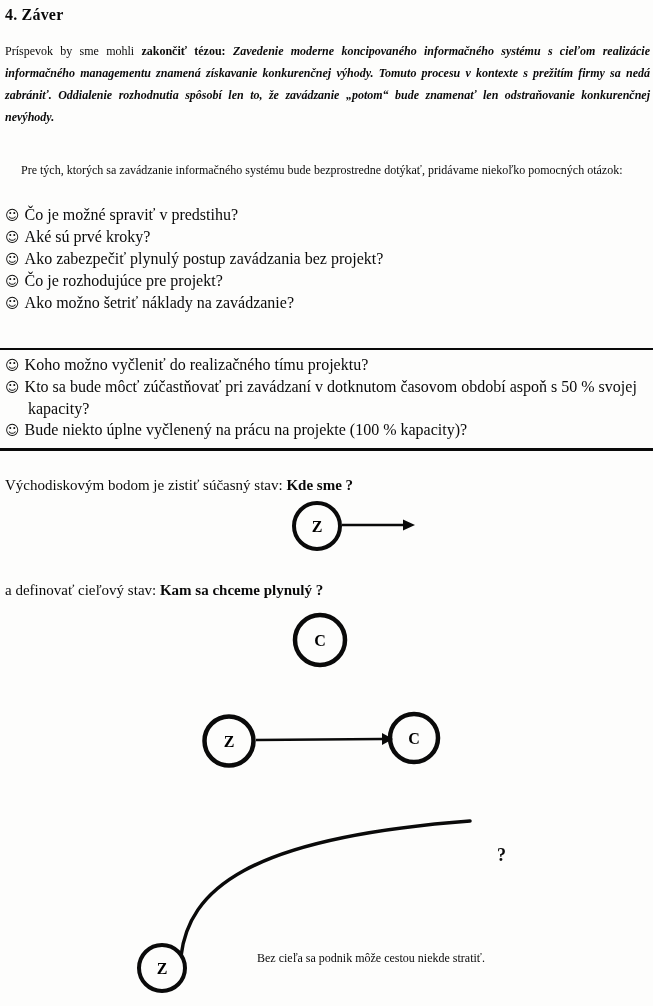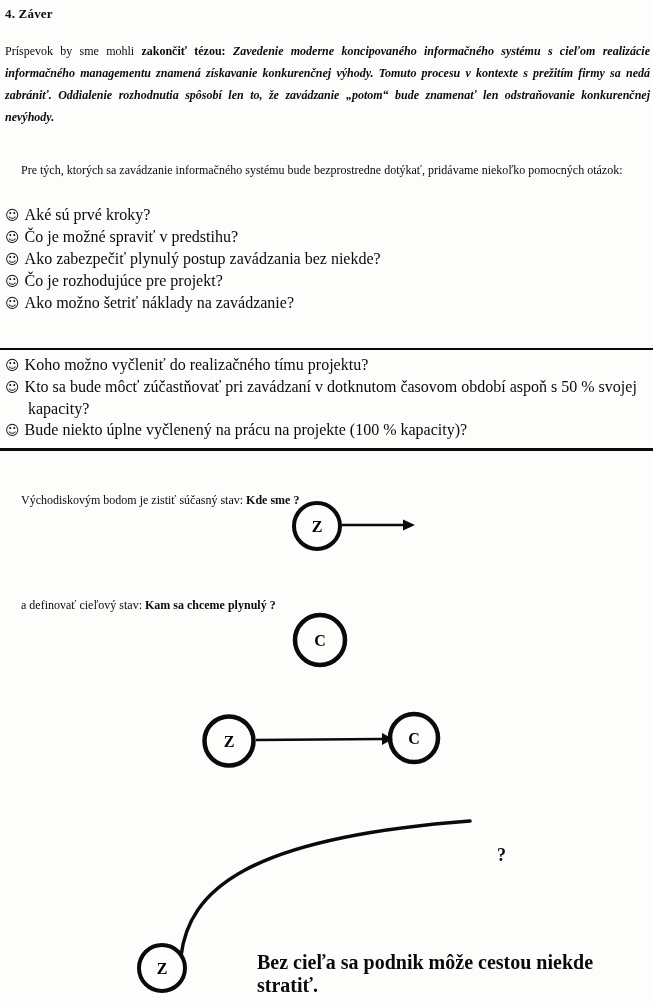--- a/index.html
+++ b/index.html
@@ -2,53 +2,53 @@
 <html><head>
 <meta charset="utf-8">
 <style>
   html,body { margin:0; padding:0; background:#e9e9e9; }
   .page {
     position:relative; width:653px; height:1006px; margin:0 auto;
     background:#fdfdfc; color:#0a0a0a; overflow:hidden;
     font-family:"Liberation Serif", serif;
   }
   .abs { position:absolute; }
-  .heading { font-size:13px; font-weight:bold; margin:0; letter-spacing:.2px; }
+  .heading { font-size:16px; font-weight:bold; margin:0; letter-spacing:.2px; }
   .para { font-size:12px; line-height:22px; text-align:justify; margin:0; }
   .lead-bold { font-weight:bold; }
   .thesis { font-style:italic; font-weight:bold; }
   .q-list { list-style:none; margin:0; padding:0; font-size:16px; line-height:21px; }
   .q-list li { padding-left:23px; text-indent:-23px; }
   .smiley { font-family:"DejaVu Sans", sans-serif; font-size:14px; margin-right:5px; }
   .rule { position:absolute; left:0; width:653px; background:#0a0a0a; }
-  .state-line { font-size:12px; margin:16px; white-space:nowrap;text-align:center; }
+  .state-line { font-size:15px; margin:0; white-space:nowrap;text-align:center; }
   .state-line b { font-weight:bold; }
   .diagram { position:absolute; overflow:visible; }
   .circle-label { font-family:"Liberation Serif", serif; font-size:16px; font-weight:bold; }
   .qmark { font-size:18px; font-weight:bold; }
-  .caption { font-size:20px;font-weight:bold; }
+  .caption { font-size:12px; }
 </style>
 </head>
 <body>
 
 <div class="page">
 
   <h1 class="abs heading" style="left:5px; top:6px;">4. Záver</h1>
 
   <p class="abs para" style="left:5px; top:40px; width:645px;"><span>Príspevok by sme mohli </span><span class="lead-bold">zakončiť tézou: </span><span class="thesis">Zavedenie moderne koncipovaného informačného systému s cieľom realizácie informačného managementu znamená získavanie konkurenčnej výhody. Tomuto procesu v kontexte s prežitím firmy sa nedá zabrániť. Oddialenie rozhodnutia spôsobí len to, že zavádzanie „potom“ bude znamenať len odstraňovanie konkurenčnej nevýhody.</span></p>
 
   <p class="abs para" style="left:21px; top:159px; width:645px;">Pre tých, ktorých sa zavádzanie informačného systému bude bezprostredne dotýkať, pridávame niekoľko pomocných otázok:</p>
 
   <ul class="abs q-list" style="left:5px; top:204px; width:645px;">
 
+      <li><span class="smiley">☺</span><span>Čo je možné spraviť v predstihu?</span></li>
+
       <li><span class="smiley">☺</span><span>Aké sú prvé kroky?</span></li>
 
-      <li><span class="smiley">☺</span><span>Čo je možné spraviť v predstihu?</span></li>
-
-      <li><span class="smiley">☺</span><span>Ako zabezpečiť plynulý postup zavádzania bez niekde?</span></li>
+      <li><span class="smiley">☺</span><span>Ako zabezpečiť plynulý postup zavádzania bez projekt?</span></li>
 
 
       <li><span class="smiley">☺</span><span>Čo je rozhodujúce pre projekt?</span></li>
 
       <li><span class="smiley">☺</span><span>Ako možno šetriť náklady na zavádzanie?</span></li>
 
     </ul>
 
   <div class="rule" style="top:348px; height:2px;"></div>
 

